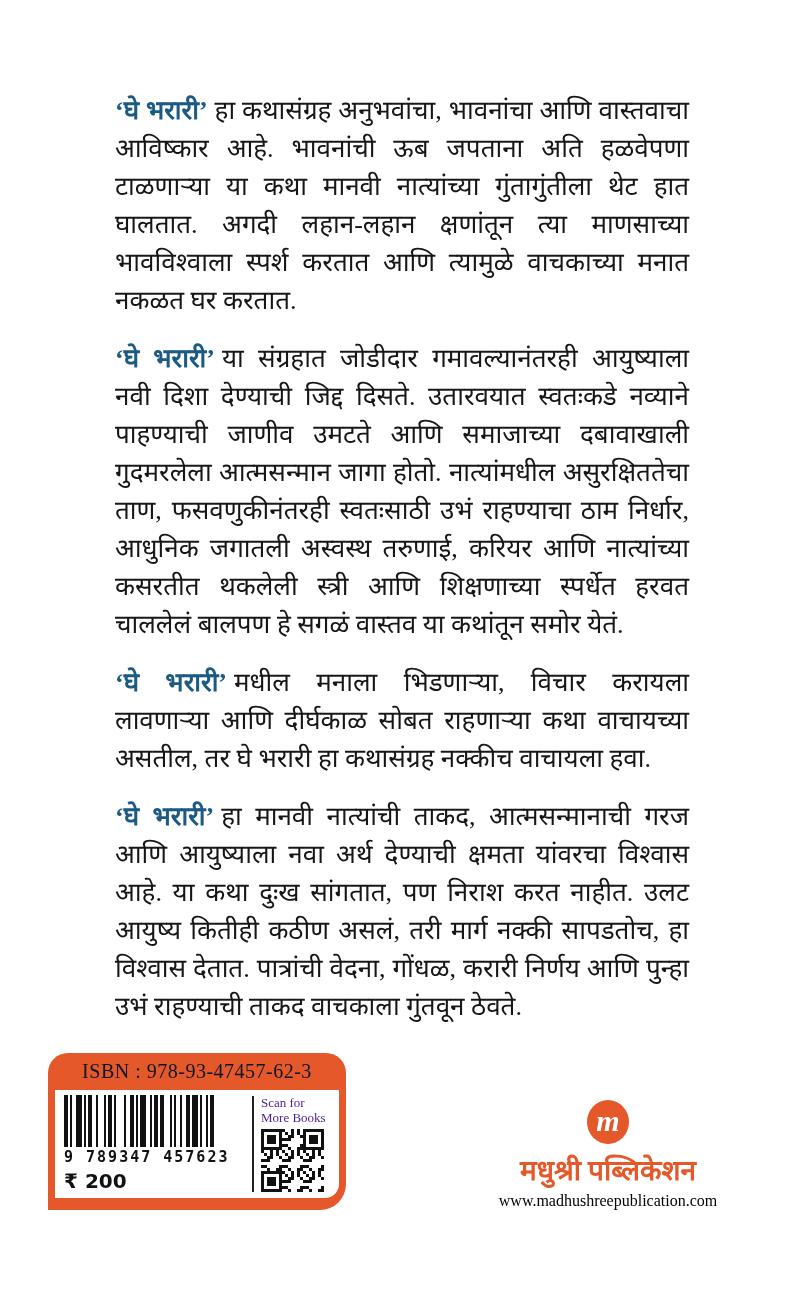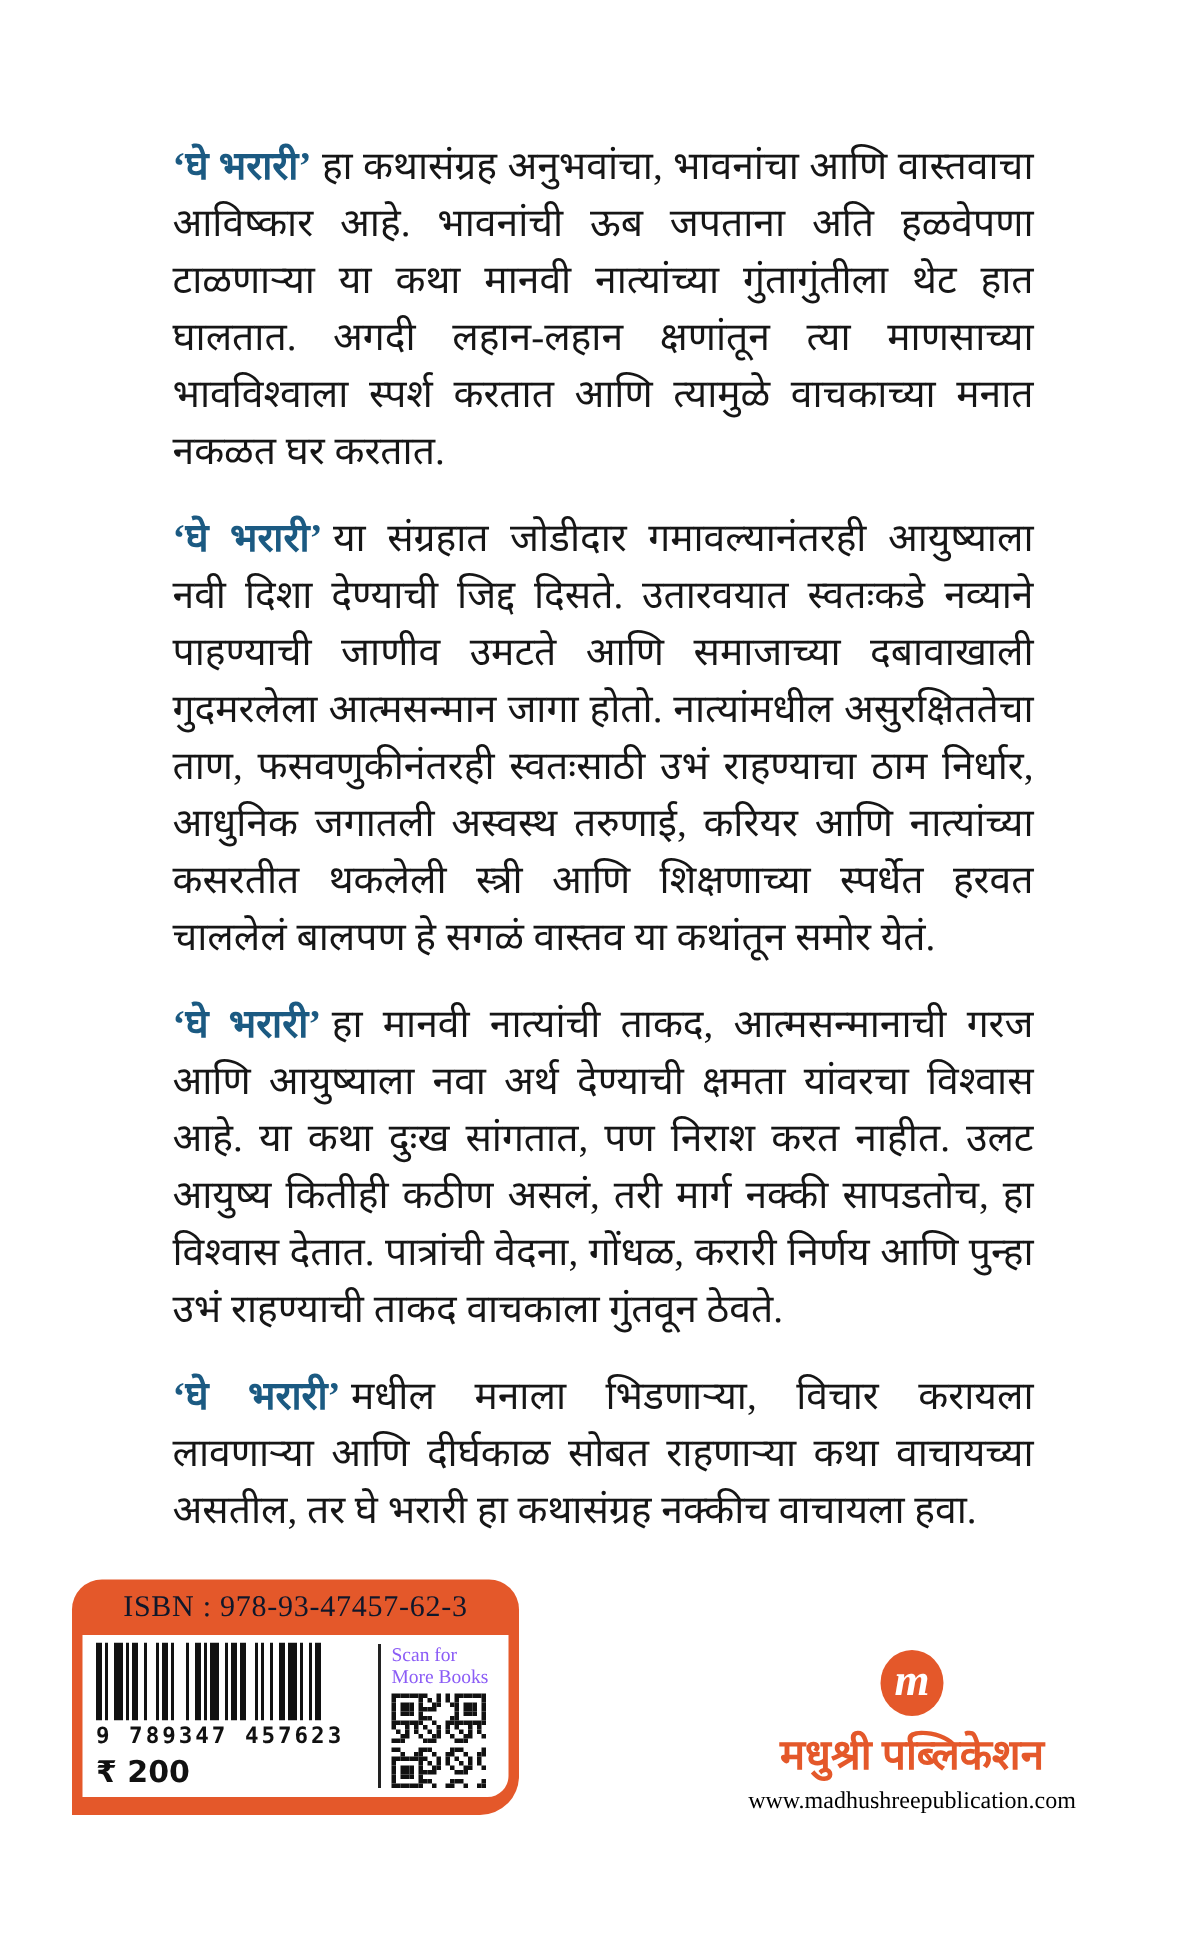--- a/index.html
+++ b/index.html
@@ -65,21 +65,21 @@
     font-size:20px;color:#111;margin-top:3px;
     font-family:"DejaVu Sans","Liberation Sans",sans-serif;
   }
   .divider{
     width:2px;background:#222;margin:1px 7px 1px 4px;
   }
   .scan-col{
     width:72px;display:flex;flex-direction:column;
   }
   .scan-text{
-    font-size:13px;line-height:15px;color:#8b5cf6;
+    font-size:13px;line-height:15px;color:#4c1d95;
     font-family:"Liberation Serif","DejaVu Serif",serif;
     margin-bottom:4px;white-space:nowrap;
   }
   .qr{
     display:grid;
     grid-template-columns:repeat(21,3px);
     grid-auto-rows:3px;
     background:#fff;
   }
   .qr i{display:block;}
@@ -108,22 +108,22 @@
   }
 </style>
 </head>
 <body>
 
 <div class="page">
 
   <div class="content">
     <p class="para"><span class="lead">‘घे भरारी’</span><span>हा कथासंग्रह अनुभवांचा, भावनांचा आणि वास्तवाचा आविष्कार आहे. भावनांची ऊब जपताना अति हळवेपणा टाळणाऱ्या या कथा मानवी नात्यांच्या गुंतागुंतीला थेट हात घालतात. अगदी लहान-लहान क्षणांतून त्या माणसाच्या भावविश्वाला स्पर्श करतात आणि त्यामुळे वाचकाच्या मनात नकळत घर करतात.</span></p>
     <p class="para"><span class="lead">‘घे भरारी’</span><span>या संग्रहात जोडीदार गमावल्यानंतरही आयुष्याला नवी दिशा देण्याची जिद्द दिसते. उतारवयात स्वतःकडे नव्याने पाहण्याची जाणीव उमटते आणि समाजाच्या दबावाखाली गुदमरलेला आत्मसन्मान जागा होतो. नात्यांमधील असुरक्षिततेचा ताण, फसवणुकीनंतरही स्वतःसाठी उभं राहण्याचा ठाम निर्धार, आधुनिक जगातली अस्वस्थ तरुणाई, करियर आणि नात्यांच्या कसरतीत थकलेली स्त्री आणि शिक्षणाच्या स्पर्धेत हरवत चाललेलं बालपण हे सगळं वास्तव या कथांतून समोर येतं.</span></p>
+    <p class="para"><span class="lead">‘घे भरारी’</span><span>मधील मनाला भिडणाऱ्या, विचार करायला लावणाऱ्या आणि दीर्घकाळ सोबत राहणाऱ्या कथा वाचायच्या असतील, तर घे भरारी हा कथासंग्रह नक्कीच वाचायला हवा.</span></p>
     <p class="para"><span class="lead">‘घे भरारी’</span><span>हा मानवी नात्यांची ताकद, आत्मसन्मानाची गरज आणि आयुष्याला नवा अर्थ देण्याची क्षमता यांवरचा विश्वास आहे. या कथा दुःख सांगतात, पण निराश करत नाहीत. उलट आयुष्य कितीही कठीण असलं, तरी मार्ग नक्की सापडतोच, हा विश्वास देतात. पात्रांची वेदना, गोंधळ, करारी निर्णय आणि पुन्हा उभं राहण्याची ताकद वाचकाला गुंतवून ठेवते.</span></p>
-    <p class="para"><span class="lead">‘घे भरारी’</span><span>मधील मनाला भिडणाऱ्या, विचार करायला लावणाऱ्या आणि दीर्घकाळ सोबत राहणाऱ्या कथा वाचायच्या असतील, तर घे भरारी हा कथासंग्रह नक्कीच वाचायला हवा.</span></p>
   </div>
 
   <div class="isbn-box">
     <div class="isbn-header">ISBN : 978-93-47457-62-3</div>
     <div class="isbn-body">
       <div class="barcode-col">
         <div class="bars" id="barcode-bars">
             <i style="width: 4px; background: rgb(17, 17, 17);"></i>
             <i style="width: 2px; background: rgb(255, 255, 255);"></i>
             <i style="width: 2px; background: rgb(17, 17, 17);"></i>

